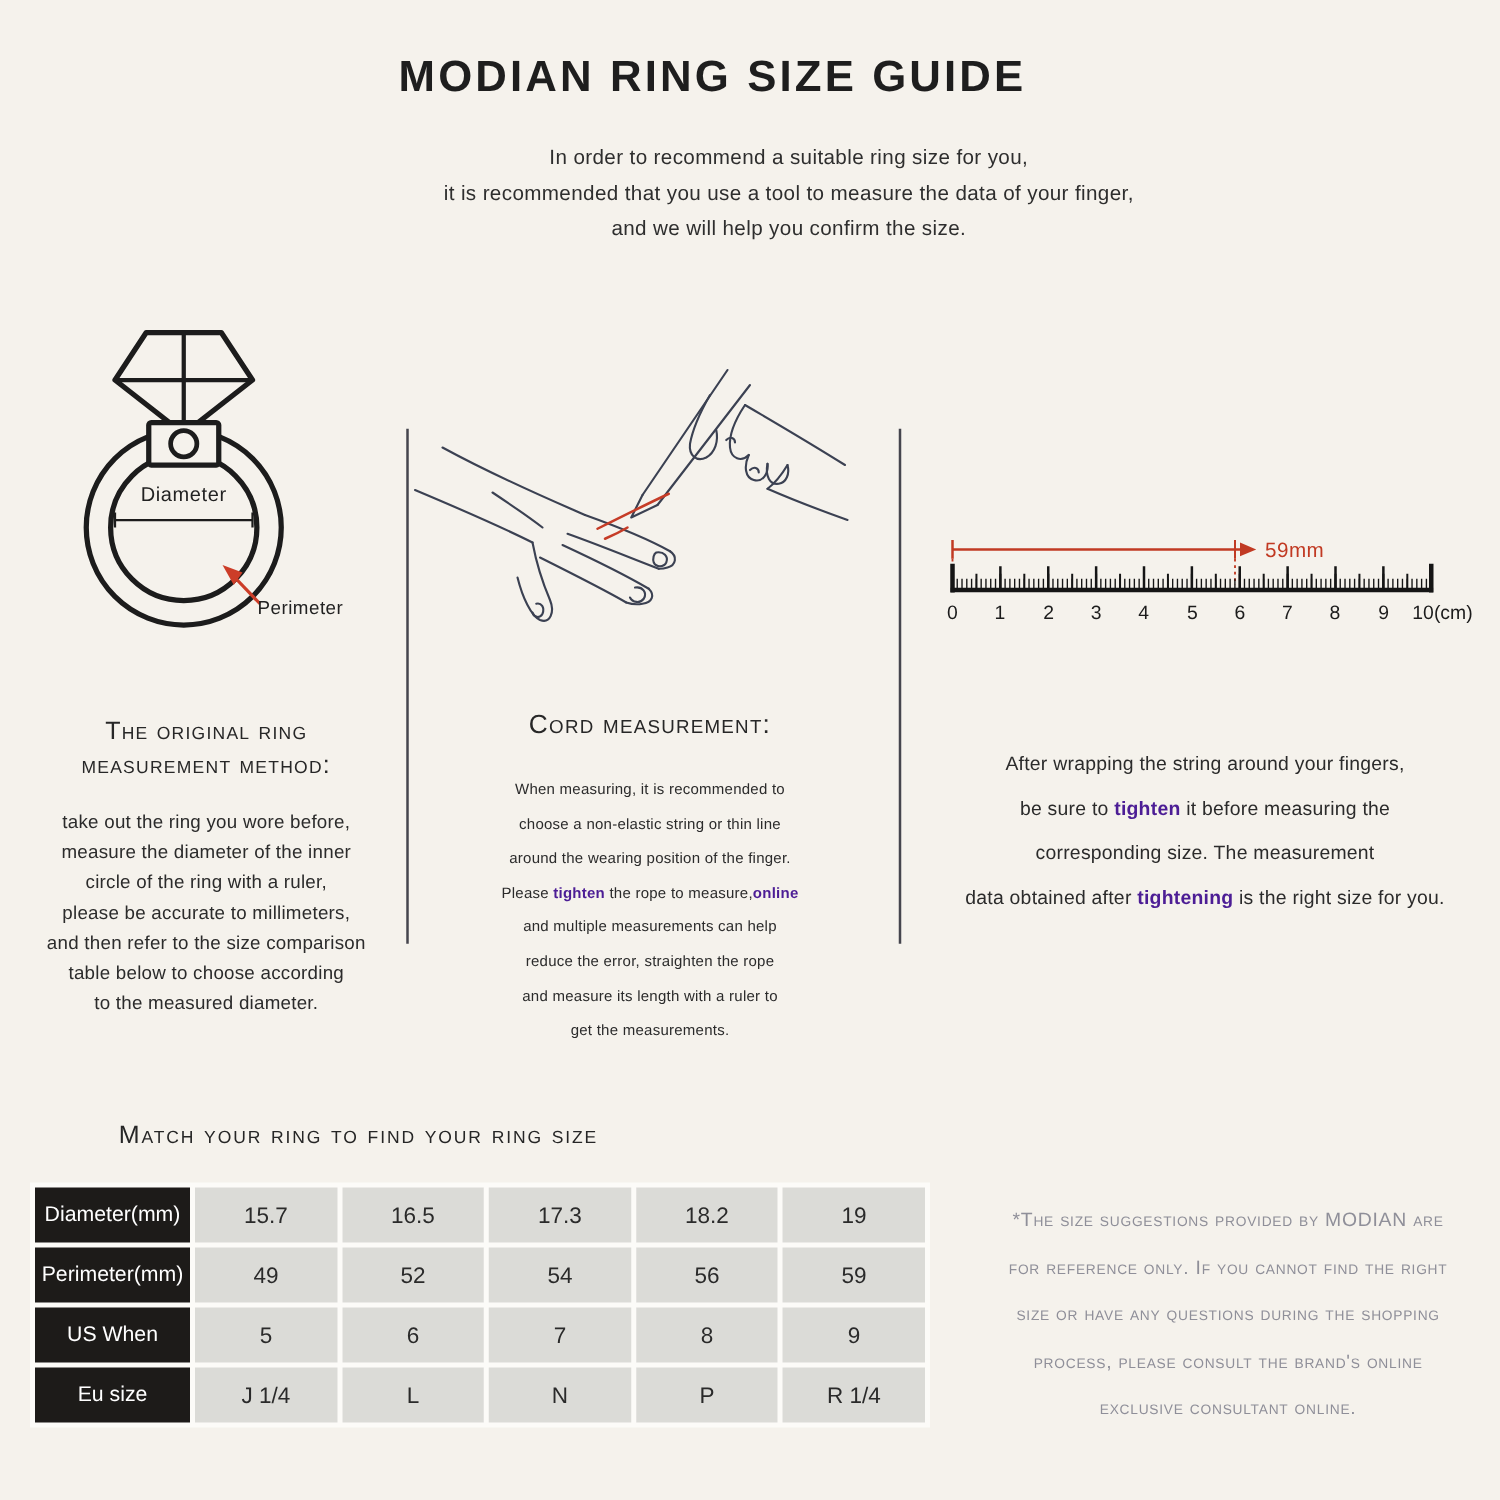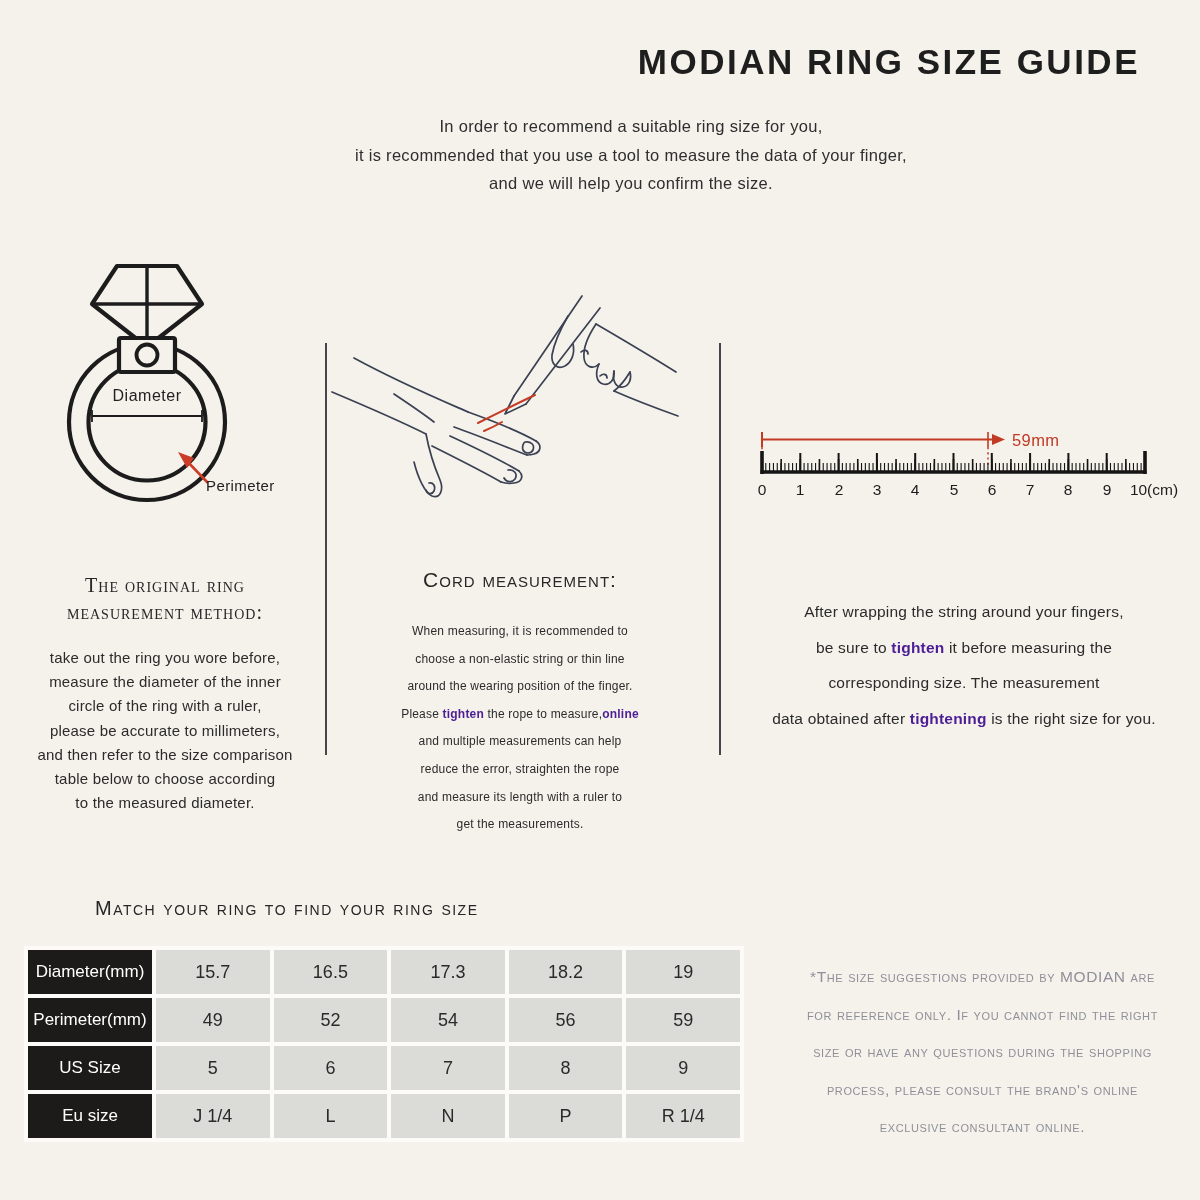--- a/index.html
+++ b/index.html
@@ -10,37 +10,37 @@
     color:#2b2b2b;
     position:relative;
     overflow:hidden;
   }
   .abs{position:absolute;}
   .center{text-align:center;}
   .sc{font-variant:small-caps;}
   .red{color:#4c1d95;font-weight:700;text-align:right;}
 
   .title{
-    left:0;top:42px;width:1140px;text-align:right;
+    left:0;top:42px;width:1140px;text-align:center;
     font-size:35px;font-weight:600;letter-spacing:2.5px;color:#1e1e1e;margin:0;
   }
   .intro{
     left:0;top:112px;width:1200px;text-align:center;
     font-size:16.5px;line-height:28.5px;letter-spacing:.3px;color:#2e2e2e;margin-left:31px;
   }
 
   .divider{width:1.5px;background:#45454d;top:343px;height:412px;}
   .divider-1{left:325px;}
   .divider-2{left:719px;}
 
   .col-heading{
     font-variant:small-caps;color:#272727;font-weight:500;
     letter-spacing:1px;
   }
-  .method-heading{left:10px;top:572px;width:310px;font-size:20px;line-height:27px;font-family:Liberation Serif, serif;}
+  .method-heading{left:10px;top:572px;width:310px;font-size:20px;line-height:27px;}
   .method-body{left:5px;top:646px;width:320px;font-size:15px;line-height:24.2px;letter-spacing:.2px;}
   .cord-heading{left:340px;top:568px;width:360px;font-size:21px;}
   .cord-body{left:330px;top:618px;width:380px;font-size:12px;line-height:27.6px;letter-spacing:.2px;}
   .wrap-body{left:738px;top:594px;width:452px;font-size:15.5px;line-height:35.5px;letter-spacing:.2px;}
 
   .match-heading{
     left:95px;top:897px;width:600px;text-align:left;
     font-size:20px;letter-spacing:1.5px;font-weight:500;color:#262626;
   }
 
@@ -222,21 +222,21 @@
     <div class="td">18.2</div>
     <div class="td">19</div>
 
     <div class="th">Perimeter(mm)</div>
     <div class="td">49</div>
     <div class="td">52</div>
     <div class="td">54</div>
     <div class="td">56</div>
     <div class="td">59</div>
 
-    <div class="th">US Size</div>
+    <div class="th">US When</div>
     <div class="td">5</div>
     <div class="td">6</div>
     <div class="td">7</div>
     <div class="td">8</div>
     <div class="td">9</div>
 
     <div class="th">Eu size</div>
     <div class="td">J 1/4</div>
     <div class="td">L</div>
     <div class="td">N</div>

